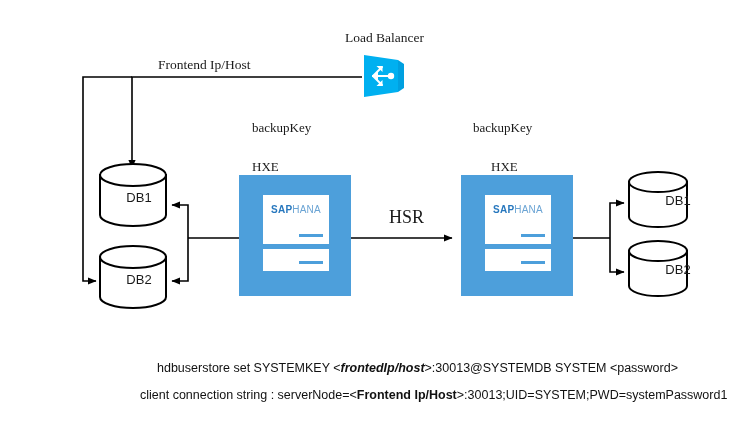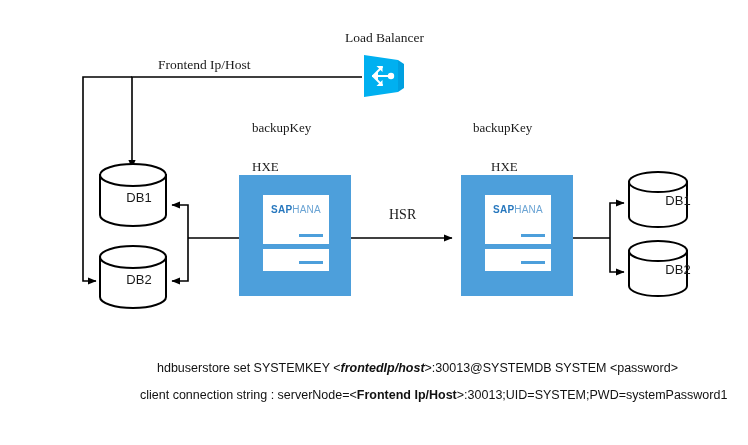--- a/index.html
+++ b/index.html
@@ -28,21 +28,21 @@
     white-space: nowrap;
   }
 
   
   #load-balancer-label { left: 345px; top: 30px; font-size: 13.5px; }
 
   
   #frontend-label { left: 158px; top: 57px; font-size: 13.5px; }
 
   
-  #hsr-label { left: 389px; top: 207px; font-size: 14px; }
+  #hsr-label { left: 389px; top: 207px; font-size: 18px; }
 
   
   #backupkey-label-left { left: 252px; top: 120px; font-size: 13px; }
   #hxe-label-left { left: 252px; top: 159px; font-size: 13px; }
   #backupkey-label-right { left: 473px; top: 120px; font-size: 13px; }
   #hxe-label-right { left: 491px; top: 159px; font-size: 13px; }
 
   
   .db-label {
     position: absolute;

